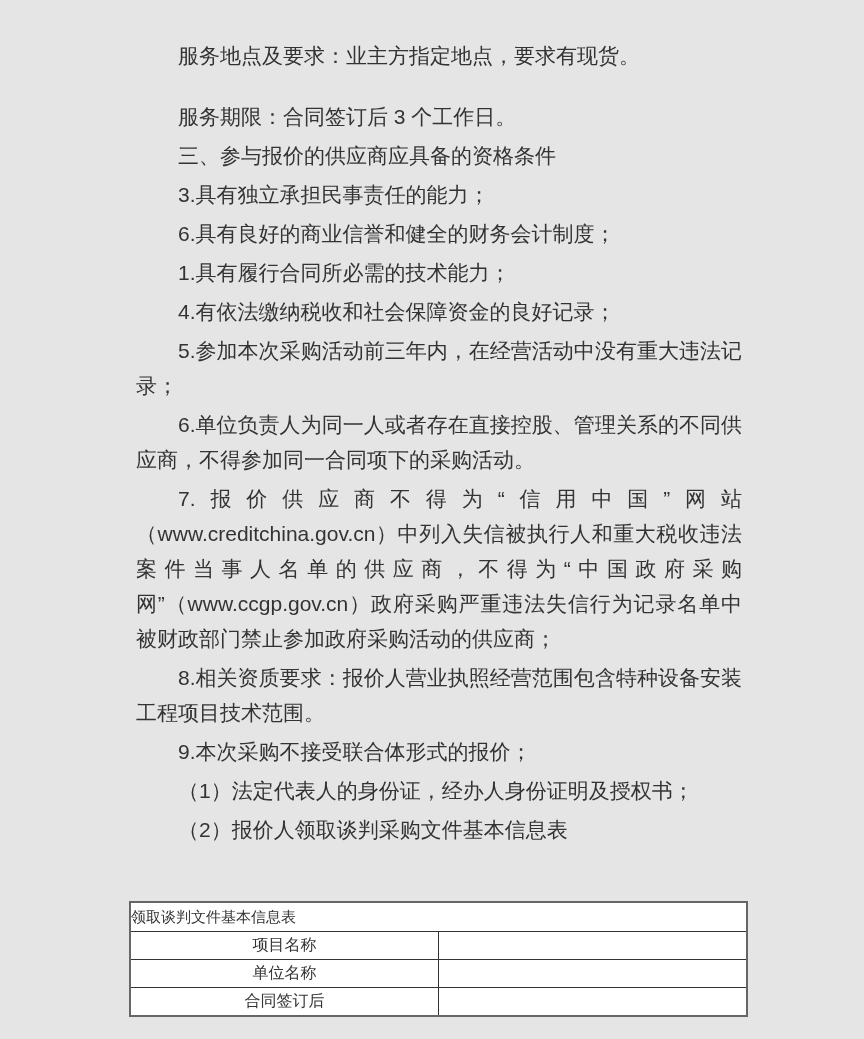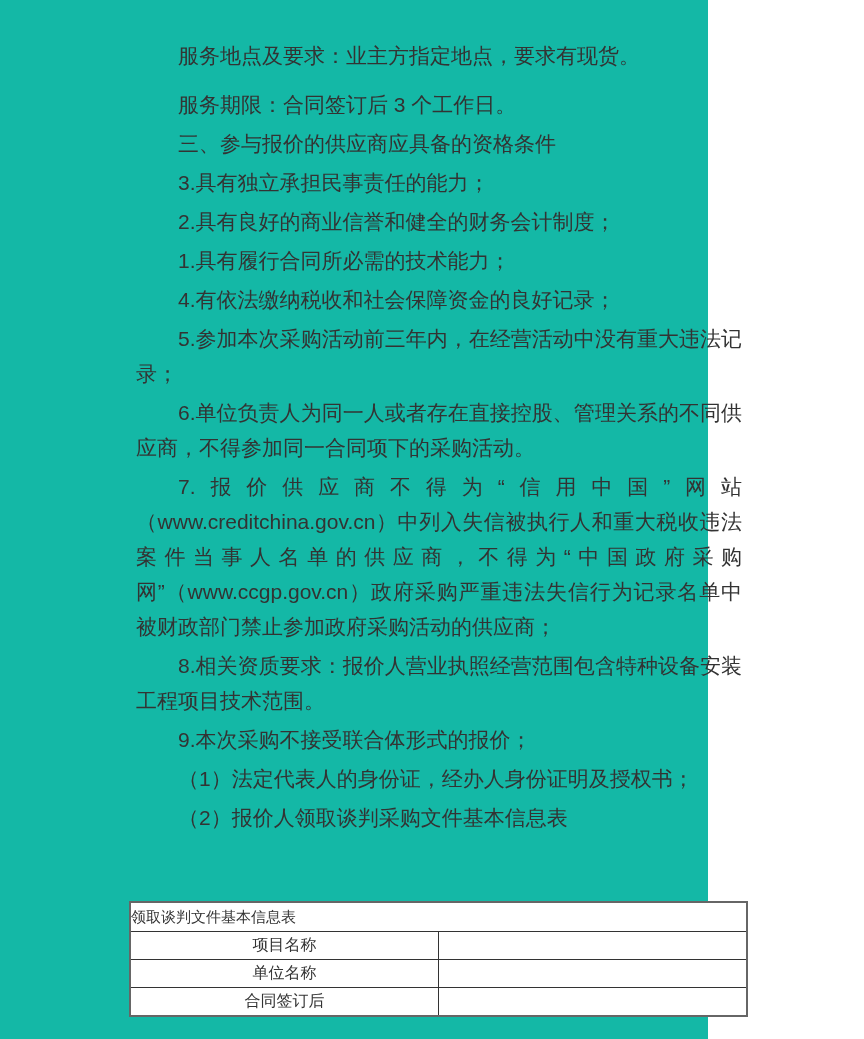--- a/index.html
+++ b/index.html
@@ -10,40 +10,40 @@
   body {
     width: 864px;
     height: 1039px;
     font-family: "Liberation Sans", "DejaVu Sans", sans-serif;
     color: #333333;
     position: relative;
     overflow: hidden;
   }
   .page {
     position: relative;
-    width: 708px;
+    width: 864px;
     height: 1039px;
-    background: #14b8a6;
+    background: #e5e5e5;
   }
   .body-text {
     position: absolute;
     left: 136px;
     top: 38px;
     width: 606px;
     font-size: 21px;
     line-height: 35px;
     text-align: justify;
   }
   .para {
     margin: 0 0 4px 0;
     text-indent: 42px;
     word-break: break-word;
   }
   .para.gap-before {
-    margin-top: 14px;
+    margin-top: 26px;
   }
   table.info-table {
     position: absolute;
     left: 129px;
     top: 901px;
     width: 619px;
     border-collapse: collapse;
     table-layout: fixed;
     border: 2px solid #666666;
     background: #ffffff;
@@ -76,21 +76,21 @@
 </head>
 <body>
 
 <div class="page">
 
   <div class="body-text">
     <p class="para">服务地点及要求：业主方指定地点，要求有现货。</p>
     <p class="para gap-before">服务期限：合同签订后 3 个工作日。</p>
     <p class="para">三、参与报价的供应商应具备的资格条件</p>
     <p class="para">3.具有独立承担民事责任的能力；</p>
-    <p class="para">2.具有良好的商业信誉和健全的财务会计制度；</p>
+    <p class="para">6.具有良好的商业信誉和健全的财务会计制度；</p>
     <p class="para">1.具有履行合同所必需的技术能力；</p>
     <p class="para">4.有依法缴纳税收和社会保障资金的良好记录；</p>
     <p class="para">5.参加本次采购活动前三年内，在经营活动中没有重大违法记录；</p>
     <p class="para">6.单位负责人为同一人或者存在直接控股、管理关系的不同供应商，不得参加同一合同项下的采购活动。</p>
     <p class="para">7.报价供应商不得为“信用中国”网站（www.creditchina.gov.cn）中列入失信被执行人和重大税收违法案件当事人名单的供应商，不得为“中国政府采购网”（www.ccgp.gov.cn）政府采购严重违法失信行为记录名单中被财政部门禁止参加政府采购活动的供应商；</p>
     <p class="para">8.相关资质要求：报价人营业执照经营范围包含特种设备安装工程项目技术范围。</p>
     <p class="para">9.本次采购不接受联合体形式的报价；</p>
     <p class="para">（1）法定代表人的身份证，经办人身份证明及授权书；</p>
     <p class="para">（2）报价人领取谈判采购文件基本信息表</p>
   </div>

